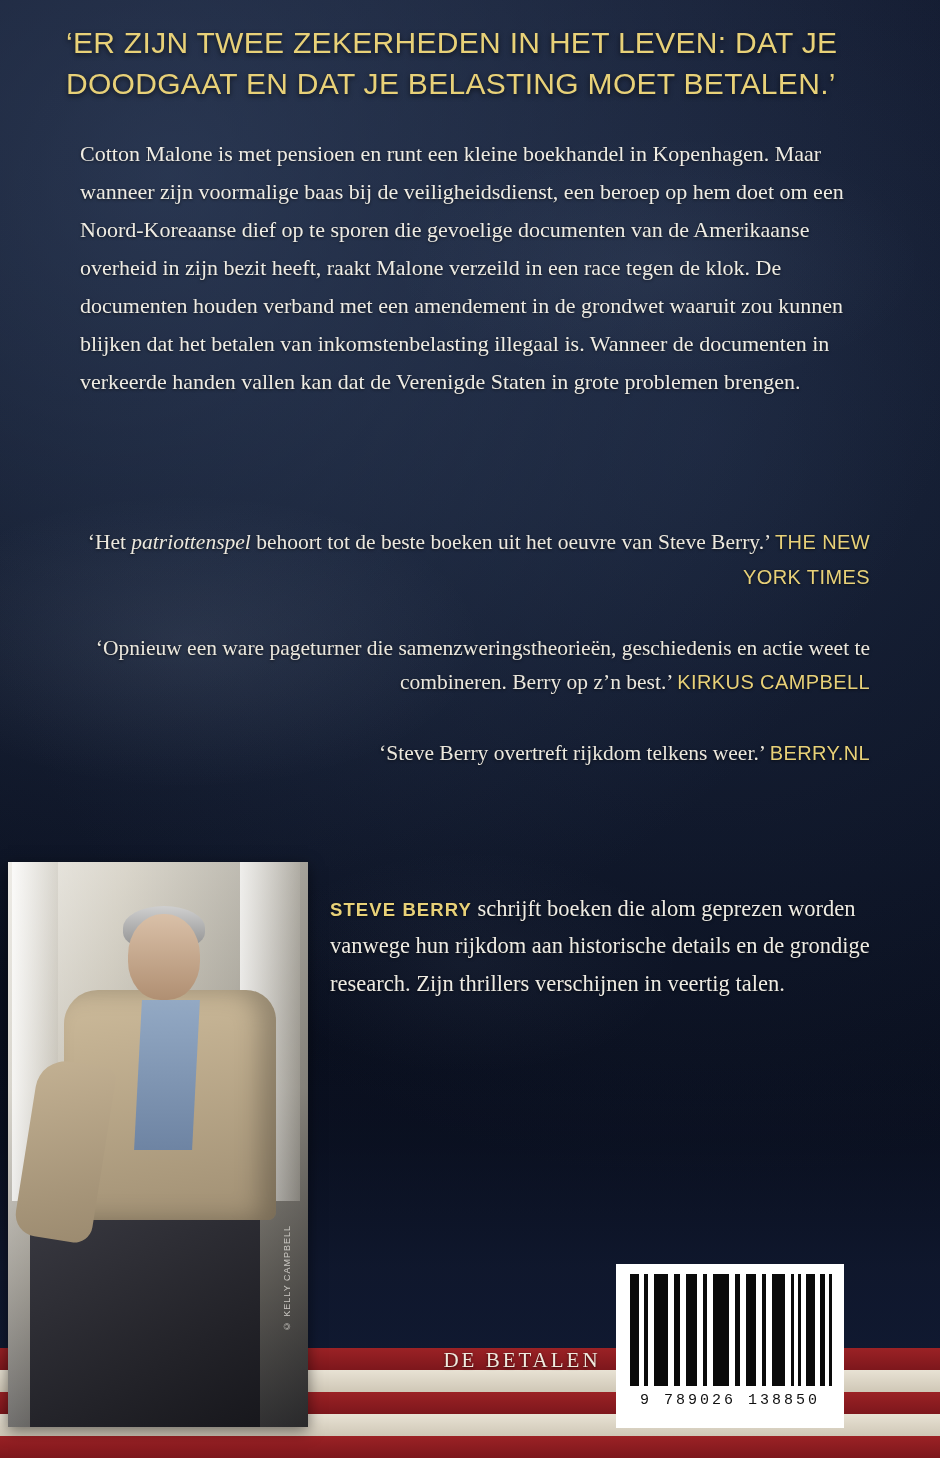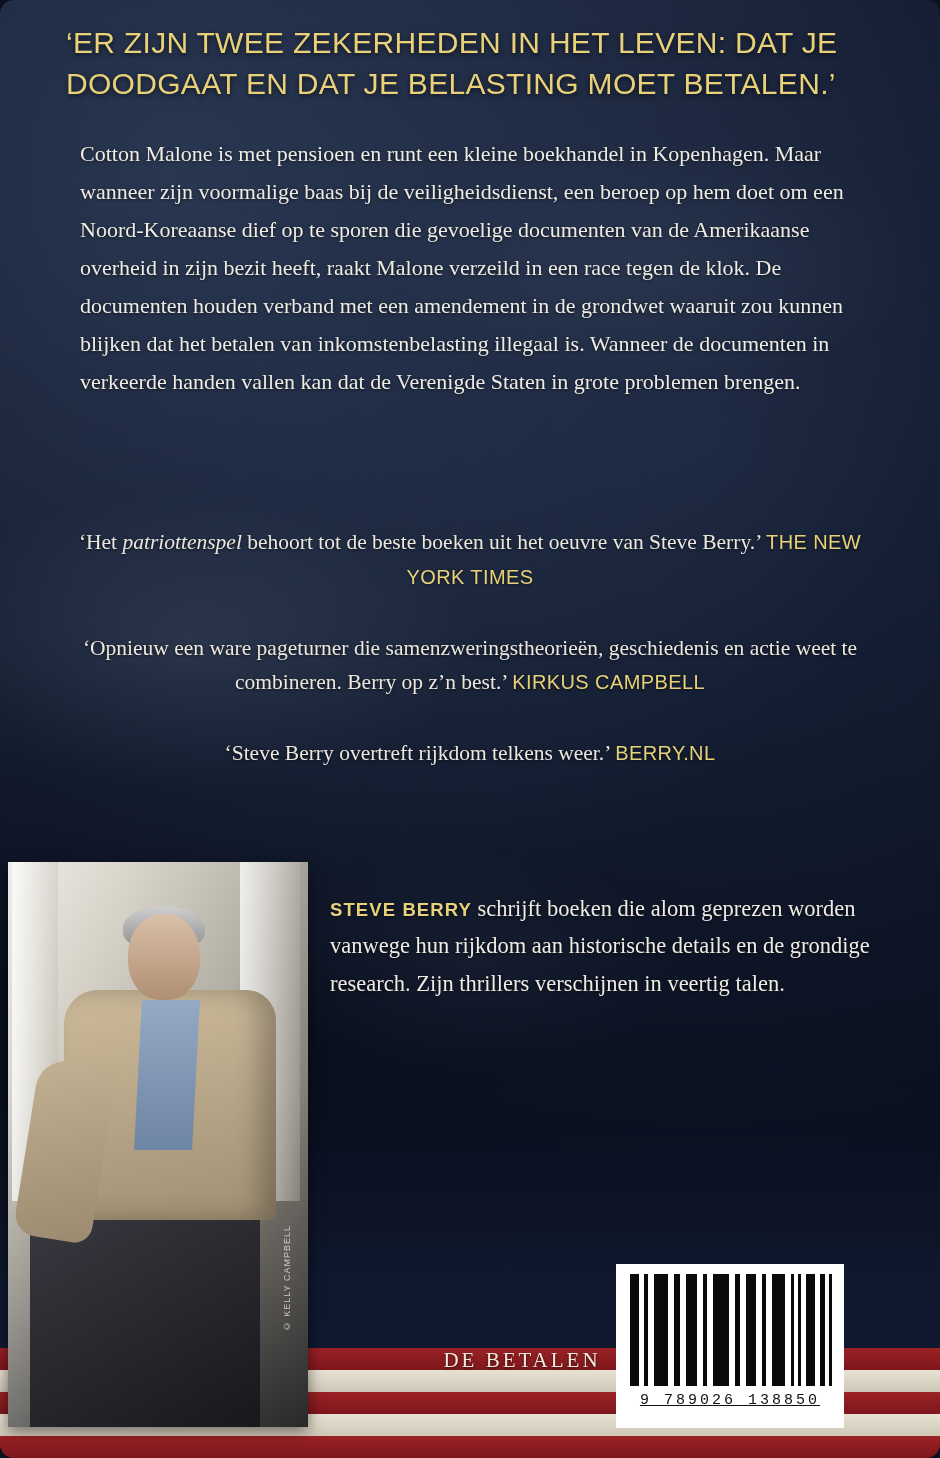--- a/index.html
+++ b/index.html
@@ -11,21 +11,20 @@
     position: relative;
     width: 940px;
     height: 1458px;
     overflow: hidden;
     font-family: "Liberation Serif", serif;
     color: #e9e6dd;
     background:
       radial-gradient(circle at 18% 12%, rgba(60,78,110,0.55) 0%, rgba(16,22,40,0) 55%),
       radial-gradient(circle at 75% 30%, rgba(40,55,85,0.45) 0%, rgba(14,19,34,0) 60%),
       linear-gradient(180deg, #11182c 0%, #0d1425 35%, #0a1020 60%, #090e1c 85%, #0a1020 100%);
-    border-radius: 14px;
   }
 
   
   #page::before {
     content: "";
     position: absolute;
     inset: 0;
     background:
       radial-gradient(ellipse 420px 210px at 20% 44%, rgba(180,195,220,0.10), rgba(0,0,0,0) 70%),
       radial-gradient(ellipse 380px 180px at 70% 18%, rgba(150,170,200,0.07), rgba(0,0,0,0) 70%),
@@ -94,21 +93,21 @@
     color: #efece3;
     text-shadow: 0 1px 3px rgba(0,0,0,0.55);
   }
 
   
   .quotes {
     position: absolute;
     top: 525px;
     left: 70px;
     width: 800px;
-    text-align: center;
+    text-align: right;
   }
   .quote {
     font-size: 21.5px;
     line-height: 1.62;
     color: #ece8dd;
     margin-bottom: 36px;
     text-shadow: 0 1px 3px rgba(0,0,0,0.55);
   }
   .quote .src {
     font-family: "Liberation Sans", sans-serif;
@@ -257,21 +256,20 @@
     background: #0a0a0a;
     display: block;
   }
   .barcode-num {
     font-family: "Liberation Mono", monospace;
     font-size: 15px;
     letter-spacing: 3px;
     color: #111;
     text-align: center;
     margin-top: 6px;
-    text-decoration: underline;
   }
 </style>
 </head>
 <body>
 
 <div id="page">
 
   <div class="flag">
     <div class="flag-field"></div>
 

